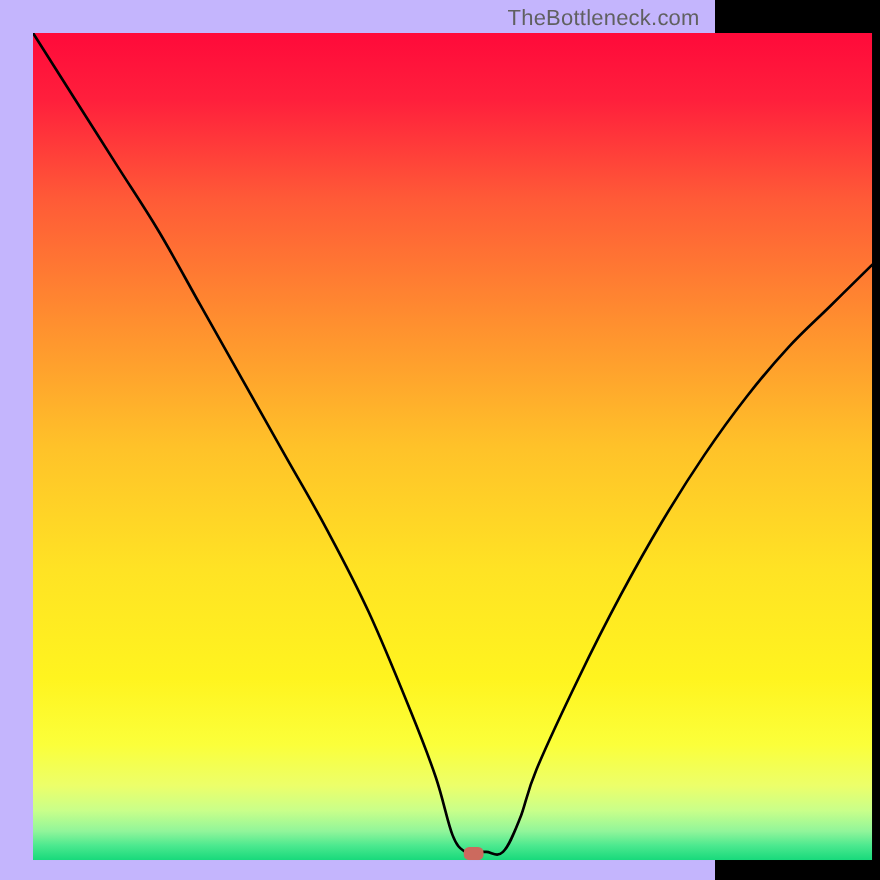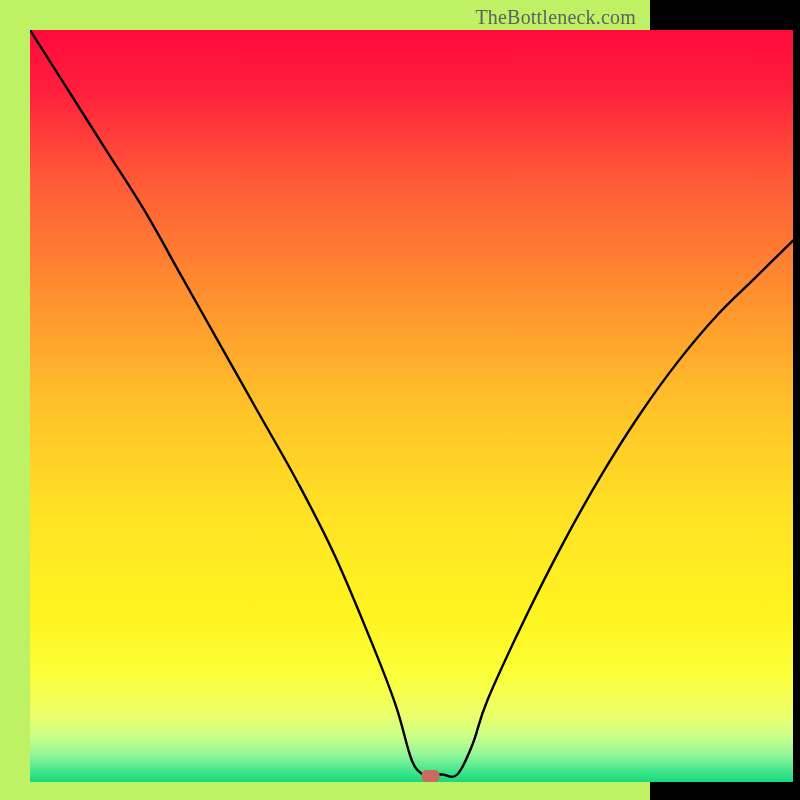--- a/index.html
+++ b/index.html
@@ -8,22 +8,21 @@
     width: 800px;
     height: 800px;
     background: #000;
     font-family: Arial, Helvetica, sans-serif;
     overflow: hidden;
   }
   .frame {
     position: relative;
     width: 650px;
     height: 800px;
-    background: #bef264;
-    font-family: Liberation Serif, serif;
+    background: #c4b5fd;
   }
   .watermark {
     position: absolute;
     top: 6px;
     right: 14px;
     color: #606060;
     font-size: 20px;
     font-weight: 400;
     letter-spacing: 0.2px;
     z-index: 5;

